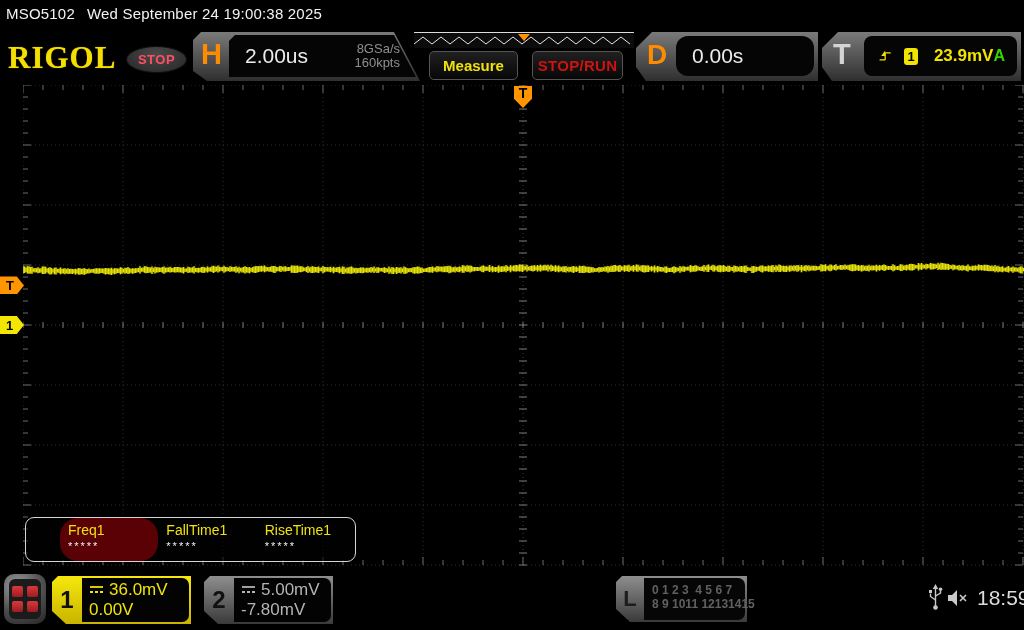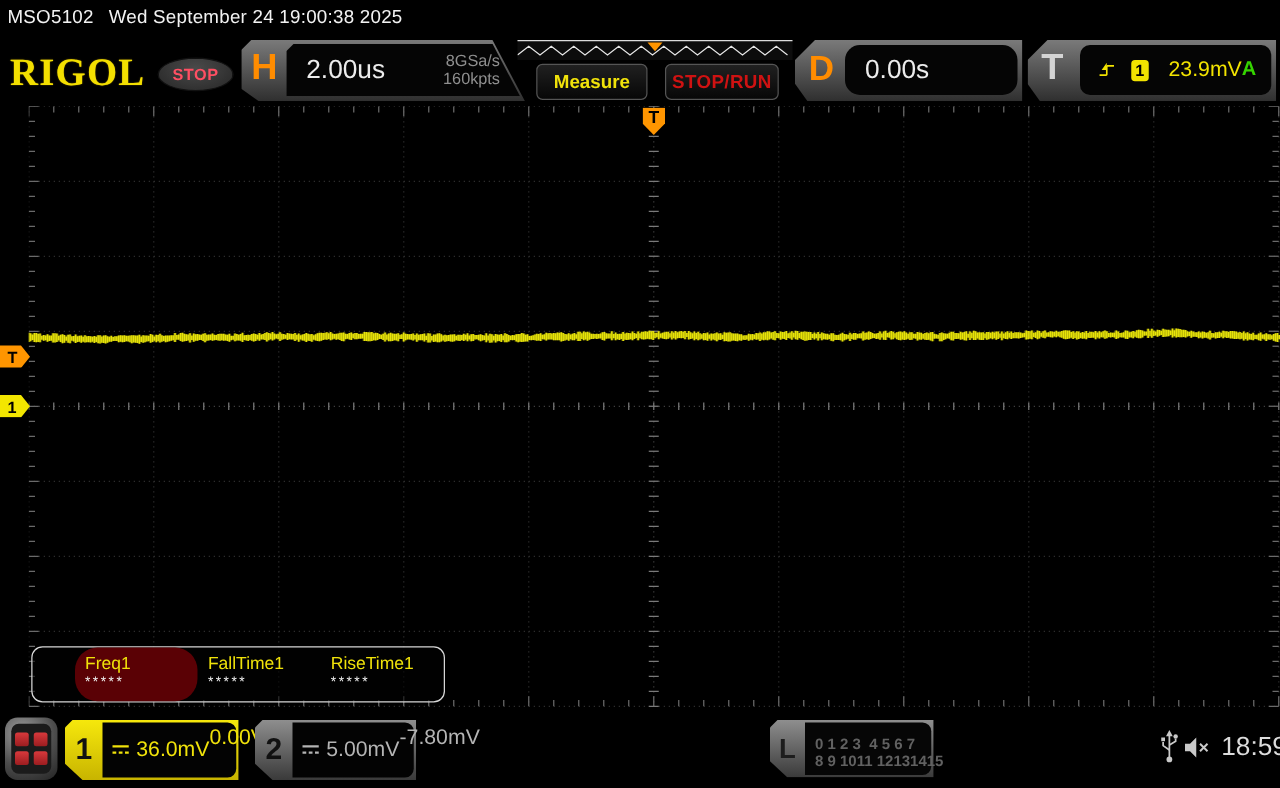--- a/index.html
+++ b/index.html
@@ -53,21 +53,21 @@
 
   .tpanel{left:822px;top:32px;width:199px;height:49px;
         background:linear-gradient(#7a7a7a,#2f2f2f);
         clip-path:polygon(16px 0,100% 0,100% 100%,10px 100%,0 calc(100% - 14px),0 16px);}
   .tletter{position:absolute;left:11px;top:6px;color:#d4d4d4;font-size:29px;font-weight:bold;}
   .tinner{position:absolute;left:42px;top:4px;bottom:5px;right:4px;background:#050505;
         border-radius:8px;display:flex;align-items:center;}
   .tbadge{width:17px;height:17px;background:#f2e300;color:#000;border-radius:3px;
         font-size:13px;font-weight:bold;display:flex;align-items:center;justify-content:center;
         margin-left:12px;}
-  .tlevel{color:#f2e300;font-size:17px;margin-left:16px;}
+  .tlevel{color:#f2e300;font-size:17px;margin-left:16px;font-weight:bold;}
   .tmode{color:#35d400;font-size:16px;font-weight:bold;margin-left:auto;margin-right:12px;}
   .slopeicon{margin-left:14px;width:18px;height:18px;}
 
   
   #scope-svg{left:23px;top:85px;}
   .topmarker{left:514px;top:86px;width:18px;height:22px;background:#ff9500;
         clip-path:polygon(0 0,100% 0,100% 58%,50% 100%,0 58%);
         color:#000;font-weight:bold;font-size:14px;text-align:center;line-height:15px;}
   .flag{left:0;width:24px;height:18px;color:#000;font-weight:bold;font-size:13px;
         clip-path:polygon(0 0,70% 0,100% 50%,70% 100%,0 100%);
@@ -93,34 +93,34 @@
 
   .chpanel{top:576px;height:48px;}
   .chouter{position:absolute;inset:0;
         clip-path:polygon(6px 0,100% 0,100% 100%,14px 100%,0 calc(100% - 13px),0 6px);}
   .ch1 .chouter{background:linear-gradient(#f6e80c,#c8b400);}
   .ch2 .chouter{background:linear-gradient(#8e8e8e,#3a3a3a);}
   .chtab{position:absolute;left:0;top:0;bottom:0;width:30px;display:flex;align-items:center;
         justify-content:center;font-size:24px;font-weight:bold;color:#111;}
   .chinner{position:absolute;left:30px;top:2px;bottom:2px;right:2px;background:#030303;
         border-radius:0 7px 7px 0;padding:2px 8px 2px 7px;box-sizing:border-box;
-        display:flex;flex-direction:row;justify-content:space-between;}
+        display:flex;flex-direction:column;justify-content:space-between;}
   .chrow1{display:flex;align-items:center;font-size:17px;}
   .chrow2{font-size:17px;}
   .ch1 .chrow1,.ch1 .chrow2{color:#f0e20a;}
   .ch2 .chrow1,.ch2 .chrow2{color:#b4b4b4;}
   .dcicon{margin-right:5px;}
 
   .lpanel{left:616px;top:576px;width:131px;height:46px;}
   .louter{position:absolute;inset:0;background:linear-gradient(#8e8e8e,#3a3a3a);
         clip-path:polygon(6px 0,100% 0,100% 100%,14px 100%,0 calc(100% - 13px),0 6px);}
   .ltab{position:absolute;left:0;top:0;bottom:0;width:28px;display:flex;align-items:center;
         justify-content:center;font-size:22px;font-weight:bold;color:#1d1d1d;}
   .linner{position:absolute;left:28px;top:2px;bottom:2px;right:2px;background:#060606;
-        border-radius:0 7px 7px 0;padding:10px 0 0 8px;box-sizing:border-box;}
+        border-radius:0 7px 7px 0;padding:5px 0 0 8px;box-sizing:border-box;}
   .lrow{color:#616161;font-size:12px;line-height:14px;font-weight:bold;white-space:pre;}
 
   .clock{left:977px;top:586px;color:#dcdcdc;font-size:21px;}
   .usb{left:927px;top:583px;}
   .spk{left:946px;top:588px;}
 </style>
 </head>
 <body>
 
 <div class="screen">

